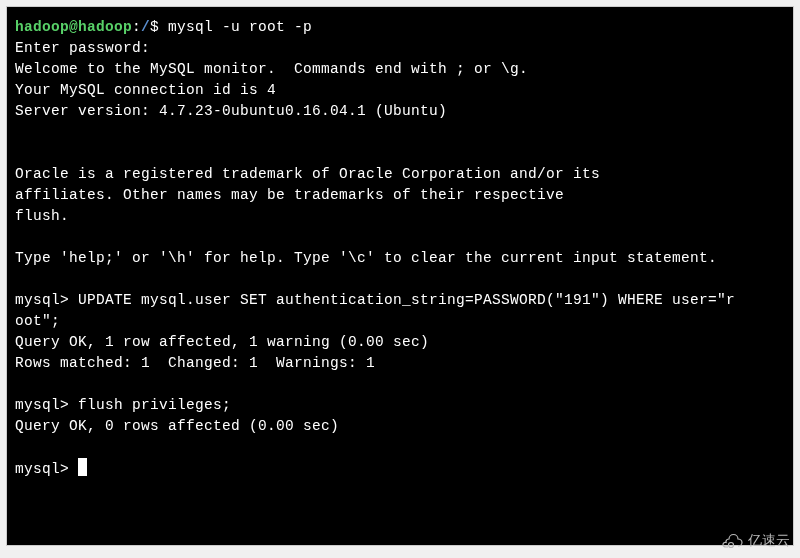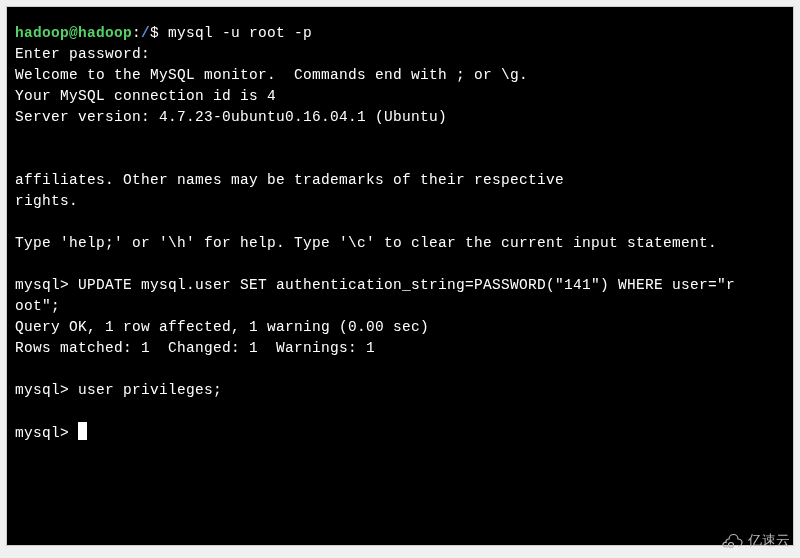--- a/index.html
+++ b/index.html
@@ -12,21 +12,21 @@
       width: 800px;
       height: 558px;
       position: relative;
       font-family: "Courier New", monospace;
     }
     .terminal {
       background: #000000;
       color: #ffffff;
       width: 788px;
       height: 540px;
-      padding: 16px 8px;
+      padding: 10px 8px;
       margin: 6px;
       font-size: 14.5px;
       line-height: 21px;
       font-family: "Menlo", "Monaco", "Courier New", monospace;
       letter-spacing: 0.3px;
       overflow: hidden;
       border: 1px solid #ccc;
       position: relative;
     }
     .term-line {
@@ -85,31 +85,33 @@
 <body>
 
 <div class="terminal">
   <div class="term-line"><span class="prompt-user">hadoop@hadoop</span><span class="prompt-sep">:</span><span class="prompt-path">/</span><span class="prompt-sep">$ </span><span class="command">mysql -u root -p</span></div>
   <div class="term-line">Enter password:</div>
   <div class="term-line">Welcome to the MySQL monitor.  Commands end with ; or \g.</div>
   <div class="term-line">Your MySQL connection id is 4</div>
   <div class="term-line">Server version: 4.7.23-0ubuntu0.16.04.1 (Ubuntu)</div>
   <div class="term-line"></div>
   <div class="term-line"></div>
+  <div class="term-line">Oracle is a registered trademark of Oracle Corporation and/or its</div>
   <div class="term-line">affiliates. Other names may be trademarks of their respective</div>
-  <div class="term-line">rights.</div>
+  <div class="term-line">flush.</div>
   <div class="term-line"></div>
   <div class="term-line">Type 'help;' or '\h' for help. Type '\c' to clear the current input statement.</div>
   <div class="term-line"></div>
-  <div class="term-line"><span class="mysql-prompt">mysql&gt; </span><span class="sql-stmt">UPDATE mysql.user SET authentication_string=PASSWORD("141") WHERE user="r</span></div>
+  <div class="term-line"><span class="mysql-prompt">mysql&gt; </span><span class="sql-stmt">UPDATE mysql.user SET authentication_string=PASSWORD("191") WHERE user="r</span></div>
   <div class="term-line"><span class="sql-stmt">oot";</span></div>
   <div class="term-line">Query OK, 1 row affected, 1 warning (0.00 sec)</div>
   <div class="term-line">Rows matched: 1  Changed: 1  Warnings: 1</div>
   <div class="term-line"></div>
-  <div class="term-line"><span class="mysql-prompt">mysql&gt; </span><span class="sql-stmt">user privileges;</span></div>
+  <div class="term-line"><span class="mysql-prompt">mysql&gt; </span><span class="sql-stmt">flush privileges;</span></div>
+  <div class="term-line">Query OK, 0 rows affected (0.00 sec)</div>
   <div class="term-line"></div>
   <div class="term-line"><span class="mysql-prompt">mysql&gt; </span><span class="cursor"></span></div>
 </div>
 
 <div class="watermark">
   <span class="watermark-icon">
     <svg viewBox="0 0 26 18" width="26" height="18">
       <path d="M20 14c2 0 4-1.5 4-3.5S22 7 20 7c0-2.5-2-4.5-4.5-4.5S11 4.5 11 7c-1.5 0-3 1-3 2.5 0 .3 0 .6.1.9C6.5 10 5 11 5 12.5c0 1.5 1.5 2.5 3 2.5h2" fill="none" stroke="#b8b8b8" stroke-width="1.2"></path>
       <circle cx="13" cy="13" r="2.5" fill="none" stroke="#b8b8b8" stroke-width="1.2"></circle>
     </svg>

